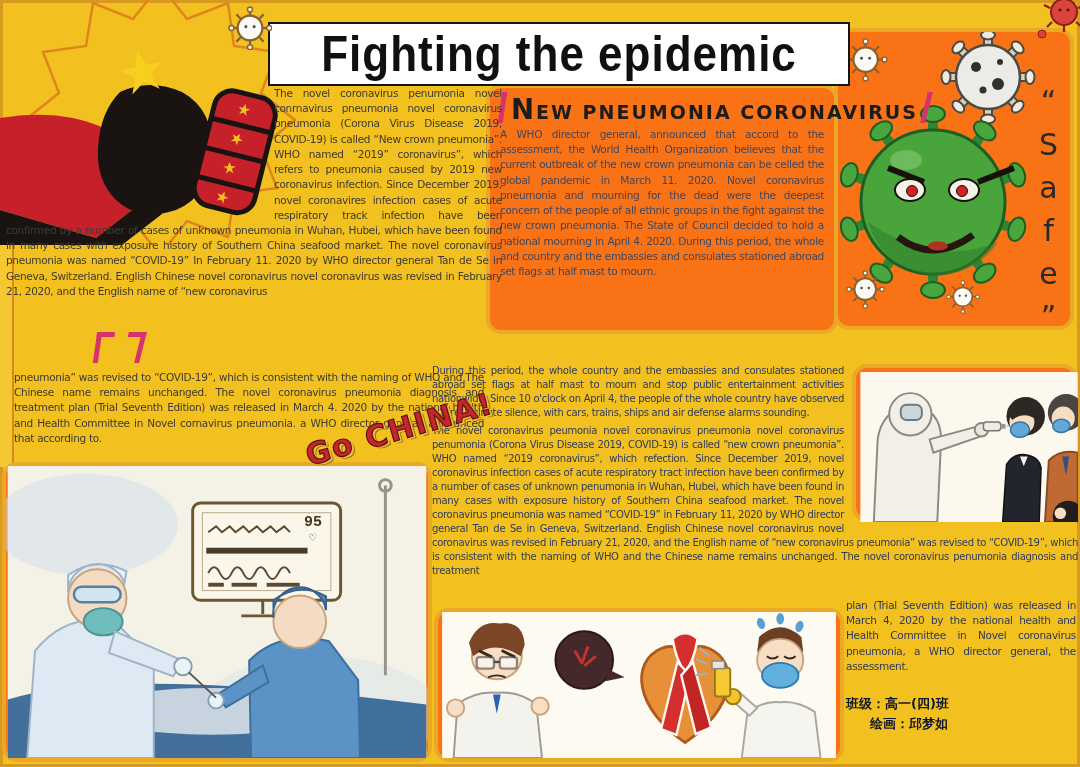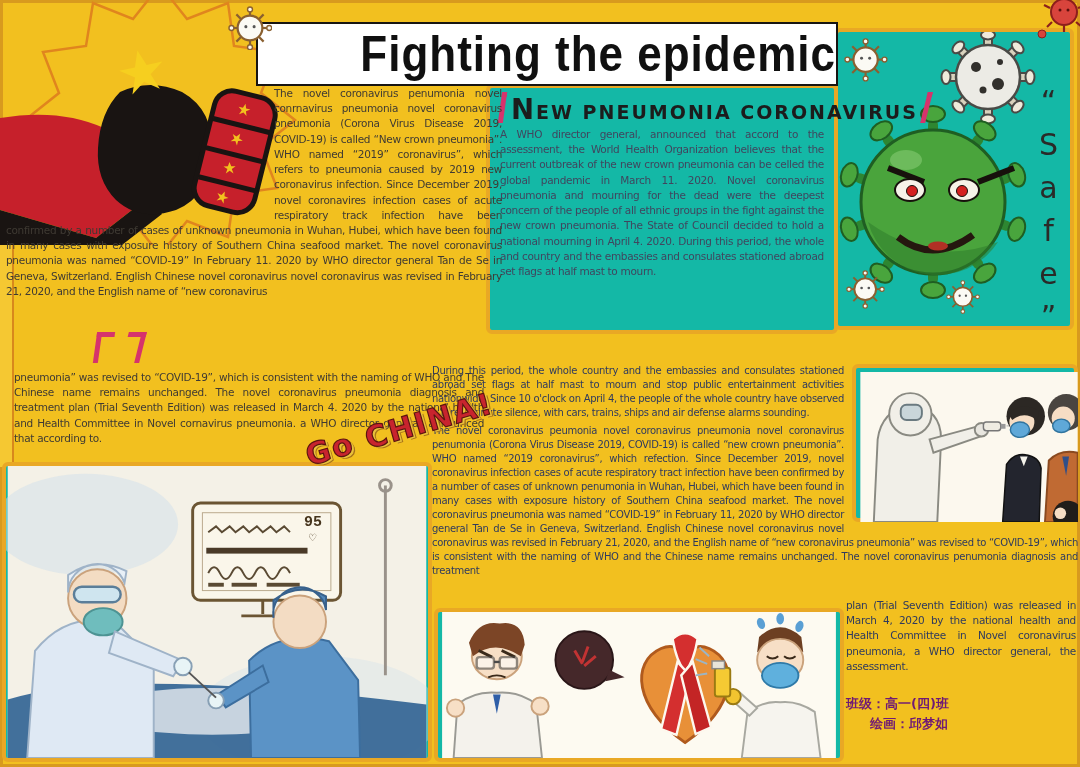--- a/index.html
+++ b/index.html
@@ -1,26 +1,26 @@
 <!DOCTYPE html>
 <html><head>
 <meta charset="utf-8">
 <style>
   html,body{margin:0;padding:0;background:#8a7a50;}
   .poster{position:relative;width:1080px;height:767px;margin:0 auto;overflow:hidden;
     background:#f2c01f;box-shadow:inset 0 0 0 3px #d89a1e;
     font-family:"DejaVu Sans",sans-serif;}
   .abs{position:absolute;}
   
-  .title-band{left:256px;top:22px;width:578px;height:60px;background:#ffffff;
-    border:2px solid #171512;display:flex;align-items:center;justify-content:flex-end;z-index:6;}
+  .title-band{left:268px;top:22px;width:578px;height:60px;background:#ffffff;
+    border:2px solid #171512;display:flex;align-items:center;justify-content:center;z-index:6;}
   .title-band h1{margin:0;font-family:"Liberation Sans",sans-serif;font-weight:bold;
     font-size:44px;letter-spacing:1px;color:#101010;transform:scaleY(1.12);white-space:nowrap;}
   
-  .panel{background:#14b8a6;border:4px solid #e9a825;border-radius:6px;box-sizing:border-box;}
+  .panel{background:#f97316;border:4px solid #e9a825;border-radius:15px;box-sizing:border-box;}
   
   .hand{color:#3f3a33;font-size:10.5px;line-height:1.45;letter-spacing:-0.3px;
     text-align:justify;overflow:hidden;}
   .ink-blue{color:#2f3a5e;}
   .ink-slate{color:#40465e;}
   
   .heading{display:flex;align-items:flex-end;z-index:5;white-space:nowrap;}
   .heading-text{display:inline-block;font-weight:bold;letter-spacing:2px;color:#1c1c1c;}
   .heading-text::first-letter{font-size:1.45em;}
   .brk-l,.brk-r{display:inline-block;width:13px;height:26px;margin:0 6px 2px 0;}
@@ -28,21 +28,21 @@
   .brk-r{border-right:5px solid #d6336c;border-top:5px solid #d6336c;transform:skewX(-14deg);margin:0 0 2px 6px;}
   
   .go-china{left:302px;top:408px;width:220px;transform:rotate(-16deg);z-index:7;
     font-family:"DejaVu Sans",sans-serif;font-weight:900;font-size:30px;color:#c8242e;
     -webkit-text-stroke:1.2px #5a1410;text-shadow:2px 2px 0 #e9c23a,3px 3px 0 #a8741a;letter-spacing:2px;}
   
   .safe-vert{right:4px;top:52px;height:240px;writing-mode:vertical-rl;text-orientation:upright;
     font-size:30px;letter-spacing:8px;color:#2a2a28;}
   .monitor-reading{font-weight:bold;font-size:15px;color:#46351d;font-family:Liberation Mono, monospace;}
   .heart-glyph{font-size:10px;color:#46351d;}
-  .credits span{display:block;color:#701a75;font-weight:bold;font-size:13px;line-height:1.5;}
+  .credits span{display:block;color:#0f172a;font-weight:bold;font-size:13px;line-height:1.5;}
   .credits .indent1{margin-left:44px;}
   .credits .indent2{margin-left:24px;}
   .float-spacer{float:left;width:268px;height:130px;}
   .photo-float{float:right;width:226px;height:158px;margin:0 0 6px 8px;padding:4px;}
   .decor-strip{left:0;top:205px;width:12px;height:262px;background:#f5c832;border-right:2px solid #d8881c;}
 </style>
 </head>
 <body>
 
 <div class="poster">

